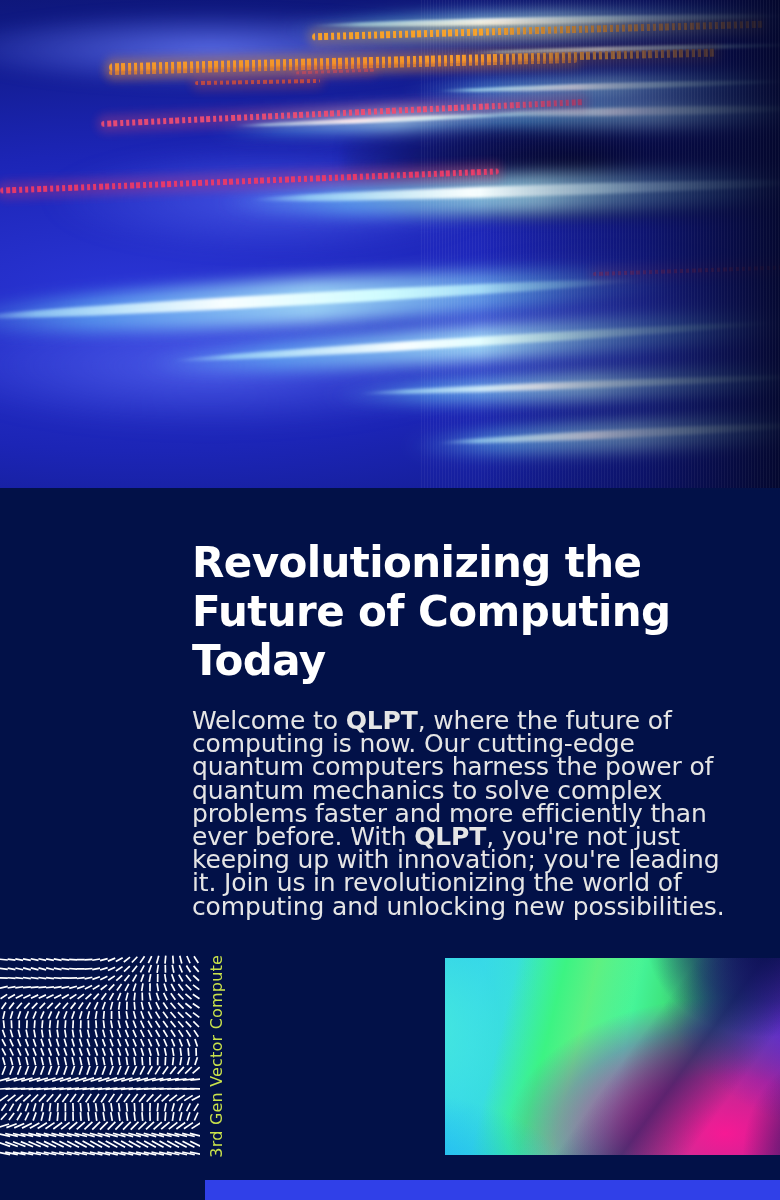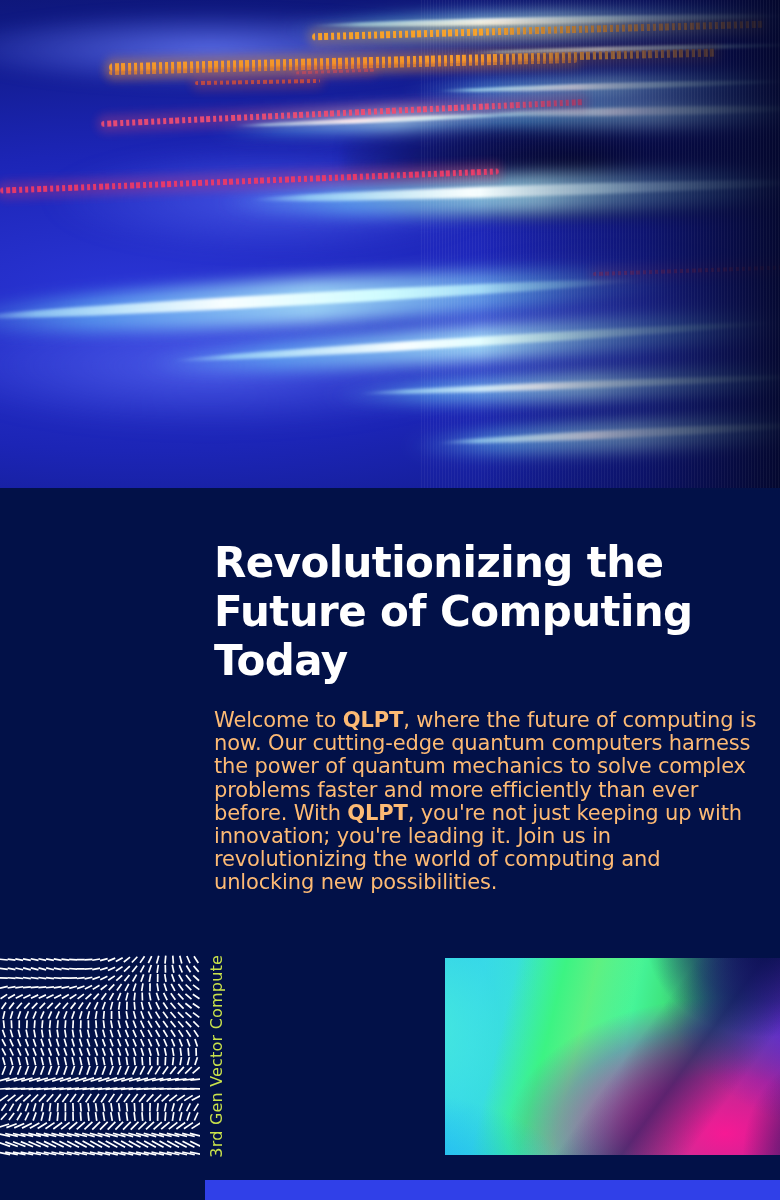--- a/index.html
+++ b/index.html
@@ -143,34 +143,34 @@
   .logo .tm {
     font-size:14px;
     font-weight:bold;
     vertical-align:baseline;
     letter-spacing:0;
     margin-left:1px;
   }
 
   
   .content {
-    position:absolute; left:214px; top:538px; width:548px;
+    position:absolute; left:192px; top:538px; width:548px;
   }
   .headline {
     color:#ffffff;
     font-size:42px;
     line-height:49px;
     font-weight:bold;
     letter-spacing:-.6px;
     font-family:"DejaVu Sans", sans-serif;
   }
   .body-copy {
     margin-top:24px;
-    color:#fdba74;
-    font-size:21px;
+    color:#e5e5e5;
+    font-size:25px;
     line-height:23.2px;
     letter-spacing:-.15px;
     font-family:"DejaVu Sans", sans-serif;
   }
   .body-copy b { font-weight:bold; }
 
   
   .vfield {
     position:absolute; left:0; top:955px;
     width:200px; height:203px;

